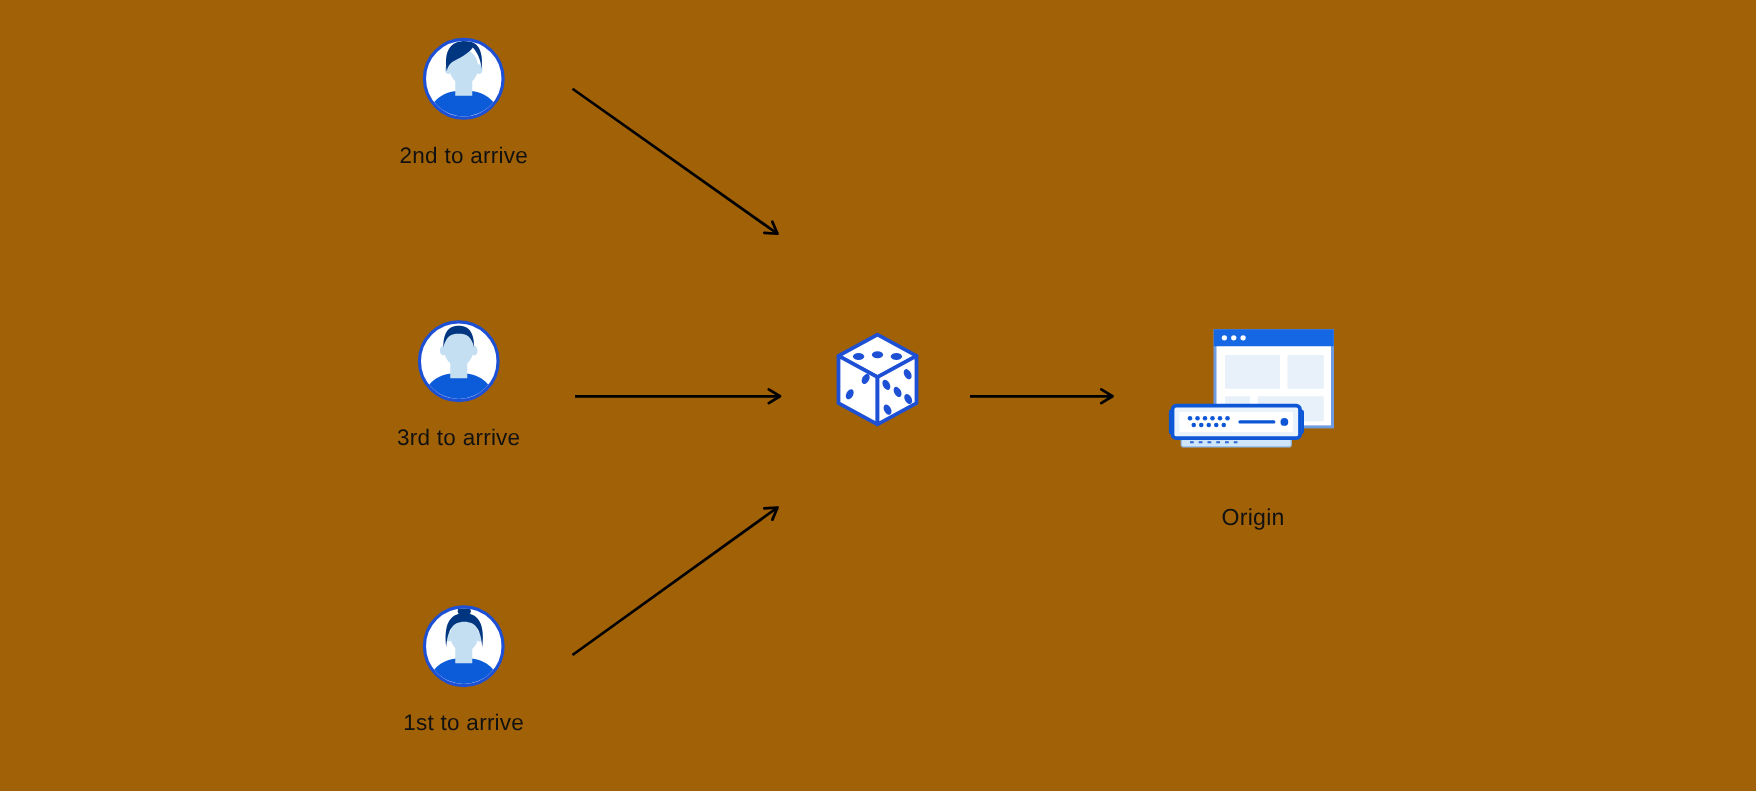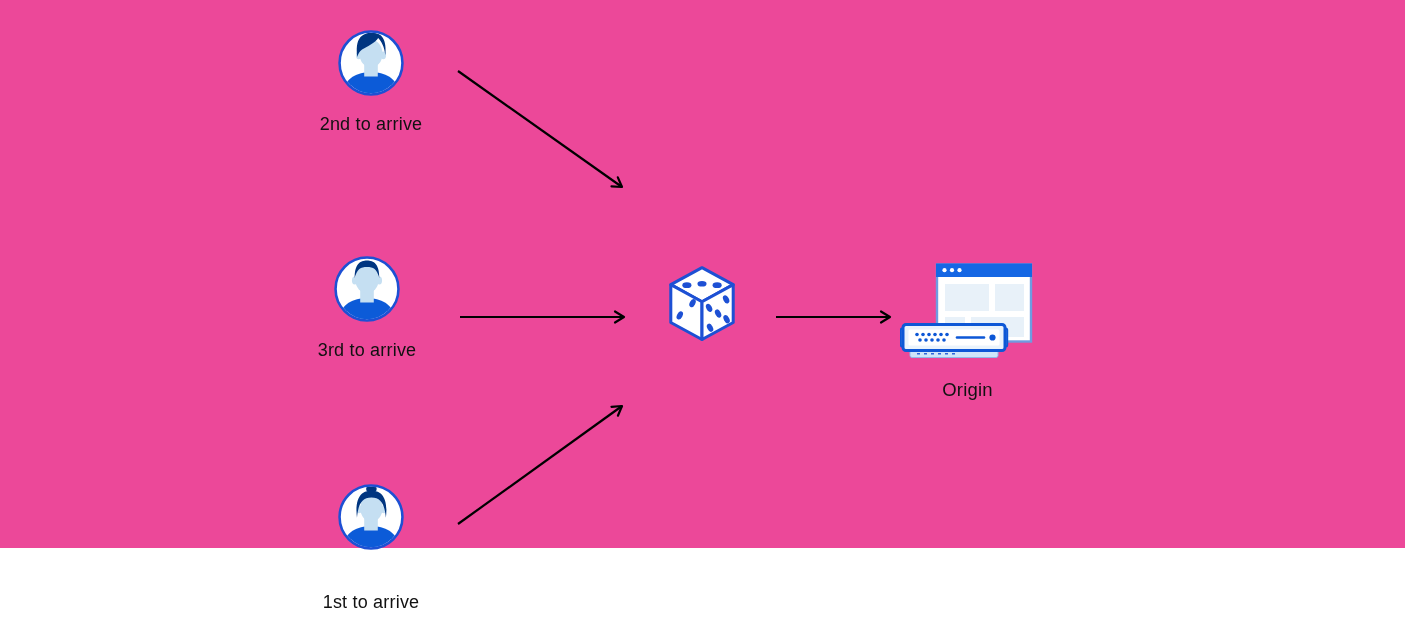--- a/index.html
+++ b/index.html
@@ -11,27 +11,27 @@
     --winborder:#6f9ce1;
     --block:#e8f1f9;
     --srv:#0d57d6;
     --srv-light:#cfe6fa;
     --arrow:#000000;
     --text:#111111;
   }
   *{margin:0;padding:0;box-sizing:border-box;}
   html,body{width:1405px;height:633px;background:#ffffff;overflow:hidden;
     font-family:"Liberation Sans", sans-serif;color:var(--text);}
-  .canvas{position:relative;width:1405px;height:548px;background:#ec4899;}
+  .canvas{position:relative;width:1405px;height:633px;background:#a16207;}
   .node{position:absolute;display:flex;flex-direction:column;align-items:center;}
   .node .avatar{width:68px;height:68px;display:block;}
   .node .label{margin-top:17px;font-size:18px;letter-spacing:.2px;color:var(--text);white-space:nowrap;}
   .client{width:140px;}
   .dice-node{left:663px;top:262px;width:78px;}
-  .origin-node{left:900px;top:263px;width:135px;}
+  .origin-node{left:935px;top:263px;width:135px;gap:24px;}
   .origin-node .label{margin-top:11px;font-size:18.5px;}
   .arrow-layer{position:absolute;left:0;top:0;width:1405px;height:633px;pointer-events:none;}
 </style>
 </head>
 <body>
 
 <div class="canvas">
 
   <svg class="arrow-layer" width="1405" height="633" viewBox="0 0 1405 633">
     <defs>
@@ -78,21 +78,21 @@
         <path d="M32 36 L48 36 L48 56 L32 56 Z" fill="var(--face)"></path>
         <ellipse cx="25.5" cy="30" rx="3.2" ry="4.6" fill="var(--face)"></ellipse>
         <ellipse cx="54.5" cy="30" rx="3.2" ry="4.6" fill="var(--face)"></ellipse>
         <ellipse cx="40" cy="28.5" rx="13.8" ry="16.5" fill="var(--face)"></ellipse>
         <path d="M25.5 27 C25.5 10.5 32 6.5 40 6.5 C48 6.5 54.5 10.5 54.5 27 C51.5 16 47.5 14 40 14 C32.5 14 28.5 16 25.5 27 Z" fill="var(--hair)"></path>
       </g>
     </svg>
     <div class="label">3rd to arrive</div>
   </div>
 
-  <div class="node client" style="left:301px;top:483px;gap:24px;">
+  <div class="node client" style="left:301px;top:483px;">
     <svg class="avatar" viewBox="0 0 80 80">
       <defs>
           <clipPath id="clipC">
             <circle cx="40" cy="40" r="35.5"></circle>
           </clipPath>
         </defs>
       <circle cx="40" cy="40" r="37" fill="#ffffff" stroke="var(--blue)" stroke-width="3"></circle>
       <g clip-path="url(#clipC)">
         <path d="M4 82 C8 58 22 51 40 51 C58 51 72 58 76 82 Z" fill="var(--shirt)"></path>
         <path d="M32 36 L48 36 L48 56 L32 56 Z" fill="var(--face)"></path>

